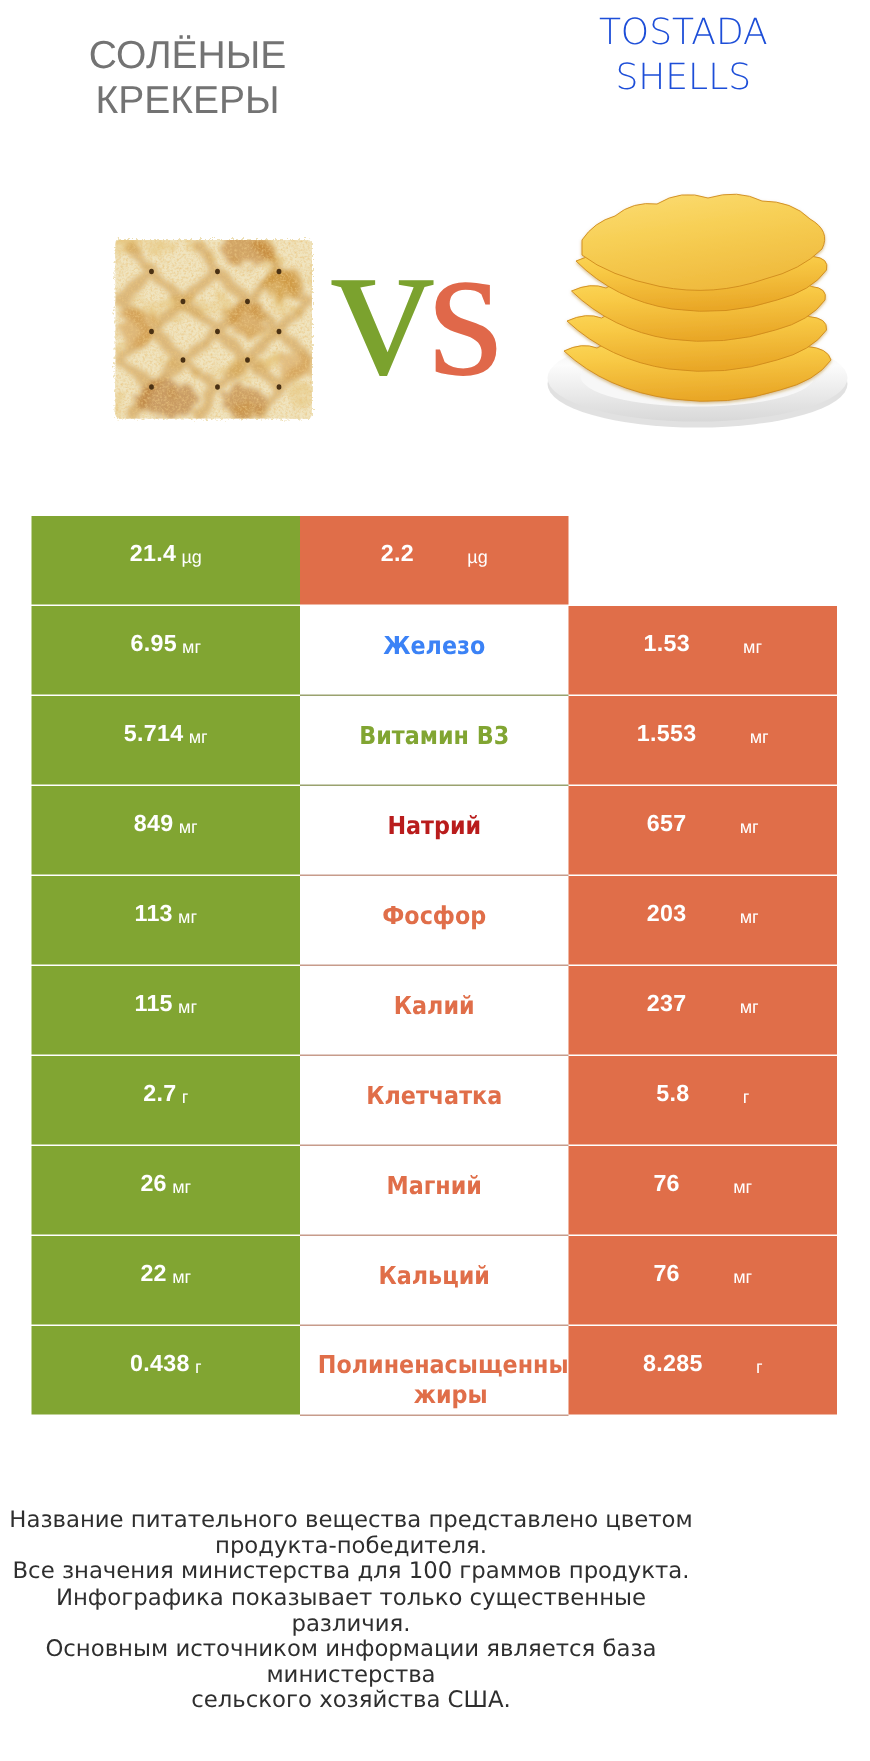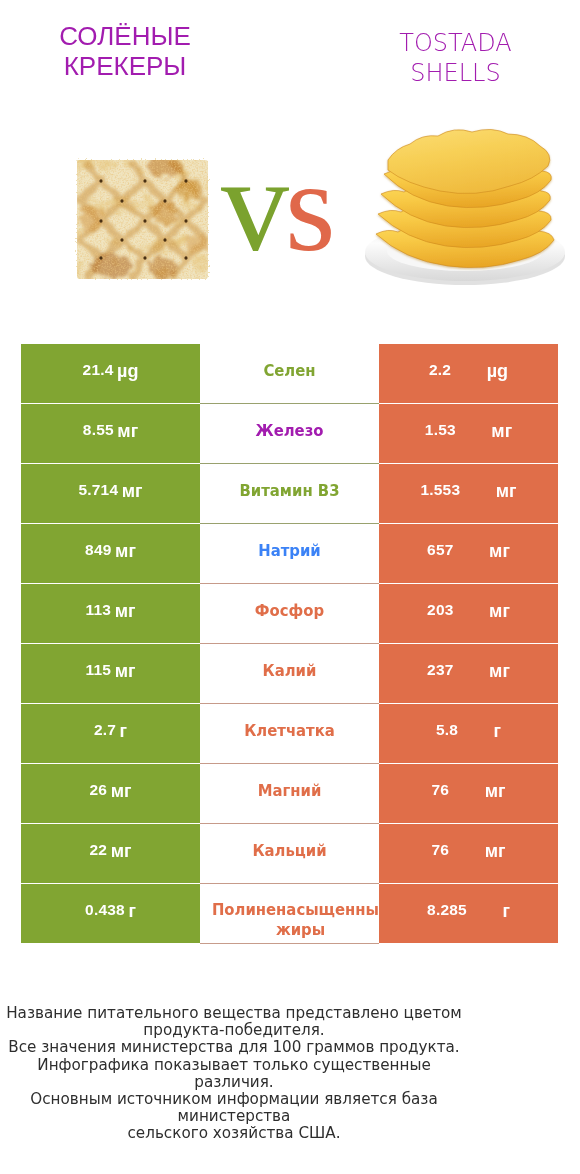--- a/index.html
+++ b/index.html
@@ -3,45 +3,45 @@
 <meta charset="utf-8">
 <title>Infographic</title>
 <style>
   html,body{margin:0;padding:0;}
   body{width:580px;height:1174px;background:#ffffff;font-family:"Liberation Sans",sans-serif;overflow:hidden;position:relative;}
   .page{position:relative;width:580px;height:1174px;}
 
   
   .titles{position:absolute;left:0;top:0;width:580px;height:110px;}
   .title-left{position:absolute;left:0px;top:21px;width:250px;text-align:center;
-    font-family:"Liberation Sans",sans-serif;font-size:26px;font-weight:400;color:#a21caf;
+    font-family:"Liberation Sans",sans-serif;font-size:26px;font-weight:400;color:#737373;
     line-height:30px;}
-  .title-right{position:absolute;left:330px;top:28px;width:251px;text-align:center;
-    font-family:"DejaVu Sans",sans-serif;font-size:24px;font-weight:200;color:#a21caf;
+  .title-right{position:absolute;left:330px;top:6px;width:251px;text-align:center;
+    font-family:"DejaVu Sans",sans-serif;font-size:24px;font-weight:200;color:#1d4ed8;
     line-height:30px;}
 
   
   .hero{position:absolute;left:0;top:0px;width:580px;height:330px;}
   .cracker-img{position:absolute;left:73px;top:156px;}
   .tostada-img{position:absolute;left:358px;top:108px;}
   .vs{position:absolute;left:221px;top:134px;line-height:140px;
       font-family:Liberation Serif, serif;font-weight:400;white-space:nowrap;}
   .vs .v{color:#7ba22e;font-size:136px;letter-spacing:-4px;}
   .vs .s{color:#e0684a;font-size:130px;}
 
   
   .table{position:absolute;left:21px;top:344px;width:537px;}
   .row{display:flex;height:60px;position:relative;}
   .cell{width:179px;display:flex;align-items:center;justify-content:center;box-sizing:border-box;}
   .cell.left{background:#81a532;color:#ffffff;height:59px;}
   .cell.right{background:#e06e49;color:#ffffff;height:59px;gap:32px;}
   .cell.mid{background:#ffffff;height:60px;border-bottom:1px solid #cccccc;overflow:hidden;}
   .val{font-family:"Liberation Sans",sans-serif;font-size:15.5px;font-weight:700;letter-spacing:0.2px;
        position:relative;top:-4px;line-height:16px;}
-  .unit{font-family:"Liberation Sans",sans-serif;font-size:18px;font-weight:700;margin-left:3.5px;
+  .unit{font-family:"Liberation Sans",sans-serif;font-size:12px;font-weight:400;margin-left:3.5px;
        position:relative;top:-3px;line-height:16px;}
   .nut{font-family:"DejaVu Sans Condensed","DejaVu Sans",sans-serif;font-size:16.5px;font-weight:700;
        text-align:center;line-height:22px;position:relative;top:-3px;
        white-space:normal;word-break:keep-all;overflow-wrap:normal;
        width:203px;flex:0 0 203px;}
   .nut.two{line-height:20px;top:6px;padding-left:22px;width:181px;flex:0 0 181px;}
 
   
   .footer{position:absolute;left:0;top:1005px;width:468px;text-align:center;
      font-family:"DejaVu Sans",sans-serif;font-size:15.2px;line-height:17.2px;color:#2e2e2e;}
@@ -178,35 +178,32 @@
       <span class="v">v</span><span class="s">s</span>
     </div>
   </div>
 
   <div class="table">
       <div class="row">
         <div class="cell left">
           <span class="val">21.4</span>
           <span class="unit">µg</span>
         </div>
-        <div class="cell mid" style="border-color:#9aa26f">
-          <span class="nut" style="color:#81a532">Селен</span>
-        </div>
         <div class="cell right">
           <span class="val">2.2</span>
           <span class="unit">µg</span>
         </div>
       </div>
       <div class="row">
         <div class="cell left">
-          <span class="val">8.55</span>
+          <span class="val">6.95</span>
           <span class="unit">мг</span>
         </div>
         <div class="cell mid" style="border-color:#9aa26f">
-          <span class="nut" style="color:#a21caf">Железо</span>
+          <span class="nut" style="color:#3b82f6">Железо</span>
         </div>
         <div class="cell right">
           <span class="val">1.53</span>
           <span class="unit">мг</span>
         </div>
       </div>
       <div class="row">
         <div class="cell left">
           <span class="val">5.714</span>
           <span class="unit">мг</span>
@@ -218,21 +215,21 @@
           <span class="val">1.553</span>
           <span class="unit">мг</span>
         </div>
       </div>
       <div class="row">
         <div class="cell left">
           <span class="val">849</span>
           <span class="unit">мг</span>
         </div>
         <div class="cell mid" style="border-color:#c79c8b">
-          <span class="nut" style="color:#3b82f6">Натрий</span>
+          <span class="nut" style="color:#b91c1c">Натрий</span>
         </div>
         <div class="cell right">
           <span class="val">657</span>
           <span class="unit">мг</span>
         </div>
       </div>
       <div class="row">
         <div class="cell left">
           <span class="val">113</span>
           <span class="unit">мг</span>

